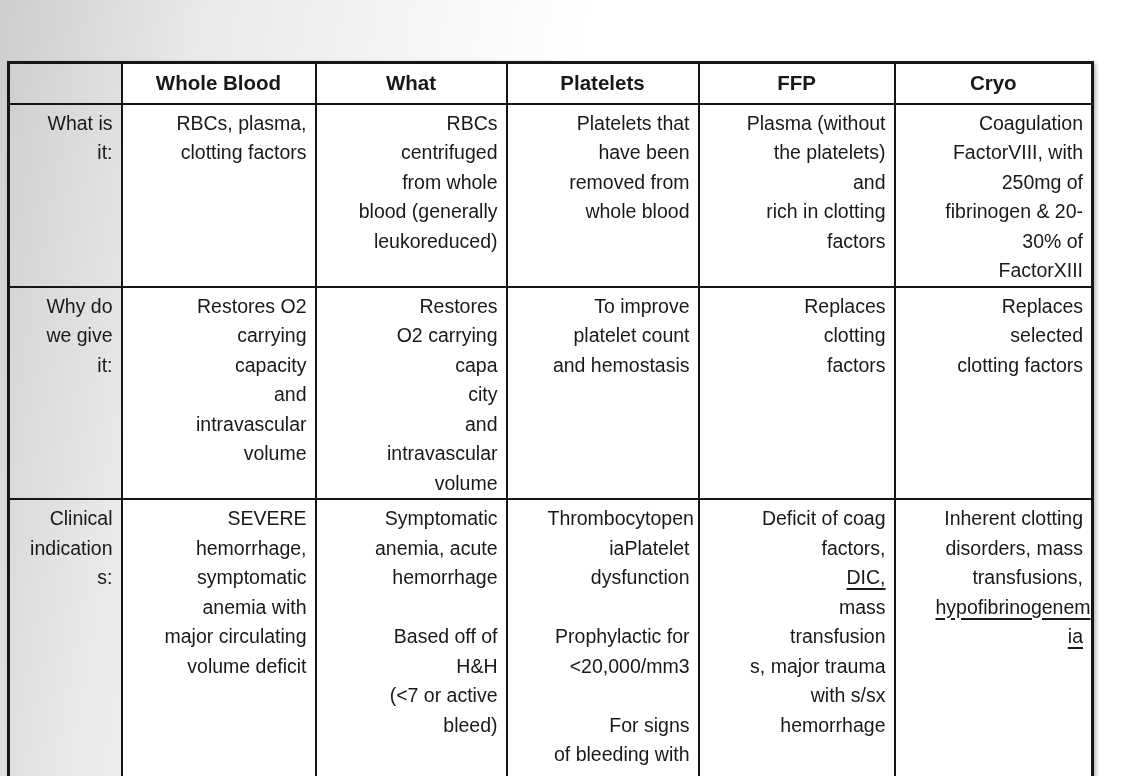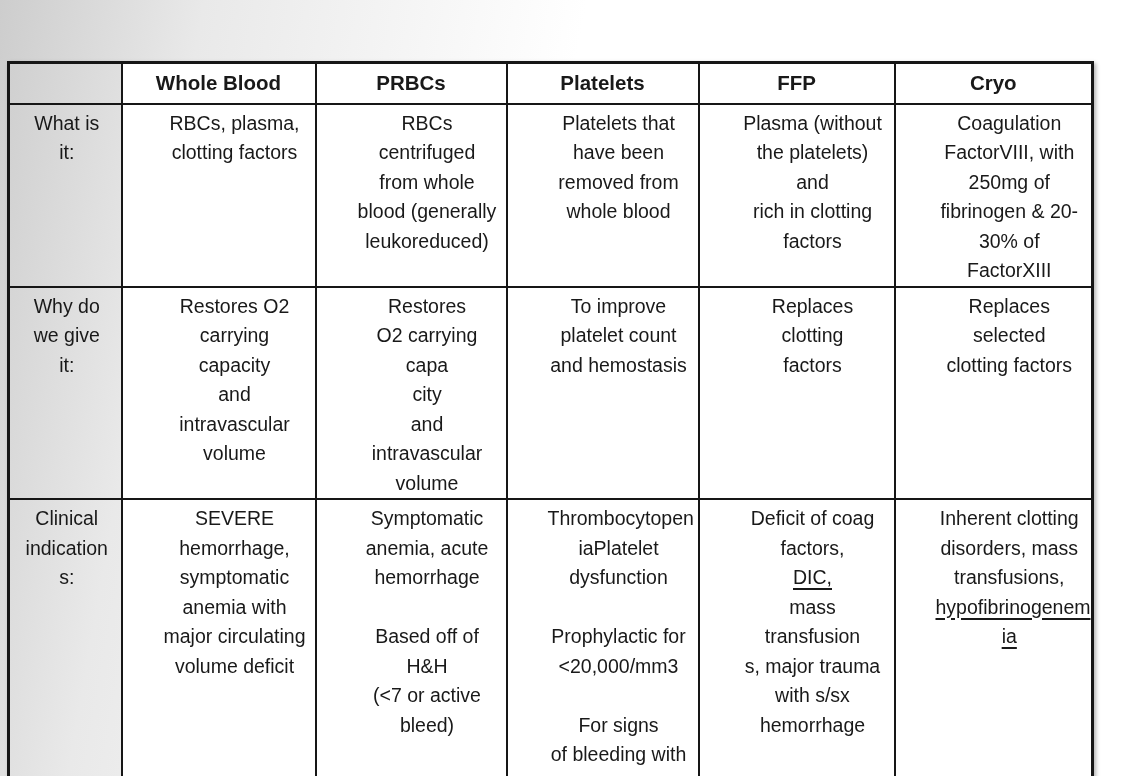--- a/index.html
+++ b/index.html
@@ -43,21 +43,21 @@
     font-size: 20.5px;
     text-align: center;
     vertical-align: middle;
     padding: 0;
   }
   th.corner {
     background: transparent;
   }
   td {
     vertical-align: top;
-    text-align: center;
+    text-align: right;
     font-size: 19.5px;
     line-height: 29.5px;
     padding: 4px 8px 0 11px;
     white-space: pre-line;
   }
   td.c {
     background: #ffffff;
     padding-left: 40px;
   }
   td.lbl {
@@ -83,21 +83,21 @@
         <col style="width:194px">
         <col style="width:191px">
         <col style="width:192px">
         <col style="width:196px">
         <col style="width:198px">
     </colgroup>
     <tbody>
       <tr class="hdr">
         <th class="corner"></th>
         <th class="col">Whole Blood</th>
-        <th class="col">PRBCs</th>
+        <th class="col">What</th>
         <th class="col">Platelets</th>
         <th class="col">FFP</th>
         <th class="col">Cryo</th>
       </tr>
       <tr class="r1">
         <td class="lbl">What is
 it:</td>
         <td class="c">RBCs, plasma,
 clotting factors</td>
         <td class="c">RBCs centrifuged

